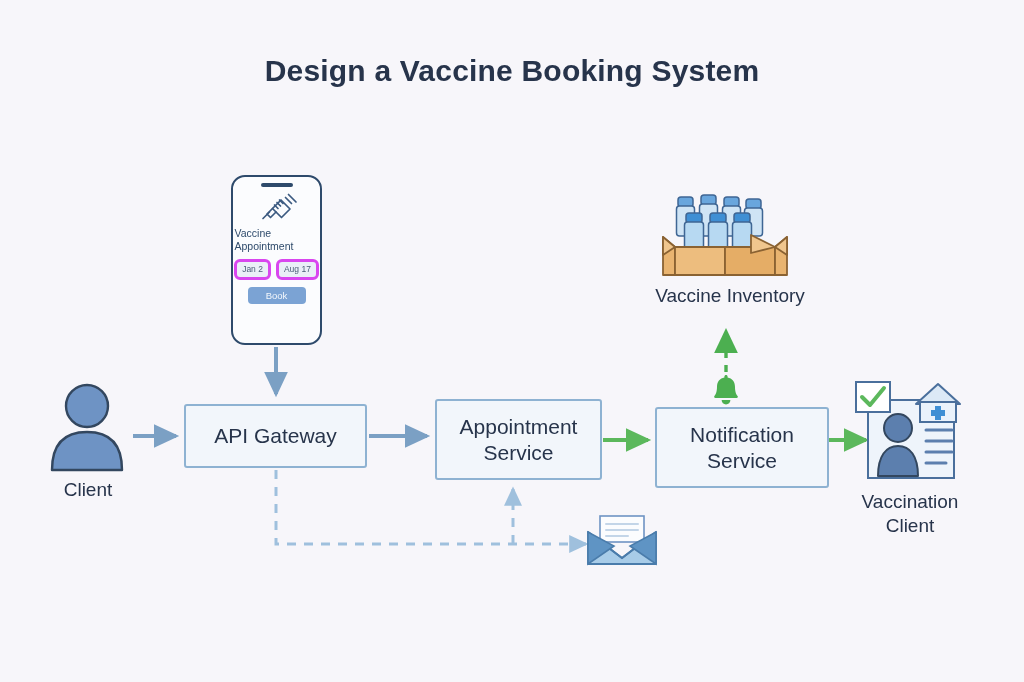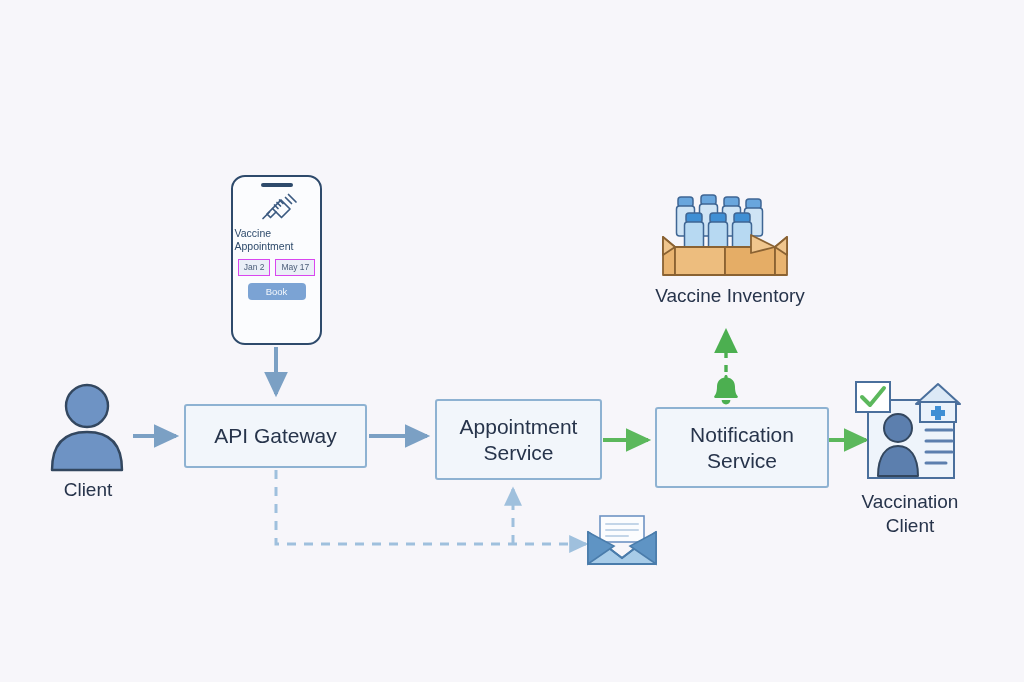--- a/index.html
+++ b/index.html
@@ -104,22 +104,22 @@
     color: #2e4a6b;
     width: 84px;
   }
   #phone-chips {
     display: flex;
     gap: 5px;
     margin-top: 6px;
   }
   .phone-chip {
     background: #eaeff7;
-    border: 1px solid #d946ef;
-    border-radius: 0;
+    border: 3px solid #d946ef;
+    border-radius: 6px;
     color: #4a5c78;
     font-size: 8.5px;
     padding: 2px 5px 3px 5px;
   }
   #phone-book-button {
     margin-top: 7px;
     width: 58px;
     height: 17px;
     background: #7ba3d4;
     border-radius: 4px;
@@ -135,20 +135,21 @@
   #icon-vaccine-inventory { left: 653px; top: 183px; width: 150px; height: 96px; }
   #icon-vaccination-center { left: 850px; top: 378px; width: 124px; height: 102px; }
   #icon-envelope { left: 584px; top: 514px; width: 76px; height: 52px; }
   #icon-bell { left: 706px; top: 372px; width: 40px; height: 34px; }
 </style>
 </head>
 <body>
 
 <div id="stage">
 
+  <div id="page-title">Design a Vaccine Booking System</div>
 
   <svg id="wires" viewBox="0 0 1024 682">
     <defs>
       <marker id="arrowBlue" markerWidth="7" markerHeight="7" refX="5.6" refY="3" orient="auto">
         <path d="M0,0 L6.4,3 L0,6 Z" fill="#7ba0c4"></path>
       </marker>
       <marker id="arrowGreen" markerWidth="7" markerHeight="7" refX="5.6" refY="3" orient="auto">
         <path d="M0,0 L6.4,3 L0,6 Z" fill="#5cb85c"></path>
       </marker>
       <marker id="arrowDash" markerWidth="7" markerHeight="7" refX="5.6" refY="3" orient="auto">
@@ -214,21 +215,21 @@
           <line x1="19.5" y1="14" x2="23" y2="17.5"></line>
           <line x1="24.5" y1="9" x2="28" y2="12.5"></line>
         </g>
       </svg>
       <div id="phone-title">
         <span>Vaccine</span><br>
         <span>Appointment</span>
       </div>
       <div id="phone-chips">
         <div class="phone-chip">Jan 2</div>
-        <div class="phone-chip">May 17</div>
+        <div class="phone-chip">Aug 17</div>
       </div>
       <div id="phone-book-button">Book</div>
     </div>
   </div>
 
   <div class="service-box" id="box-api-gateway">
     <span>API Gateway</span>
   </div>
 
   <div class="service-box" id="box-appointment-service">

